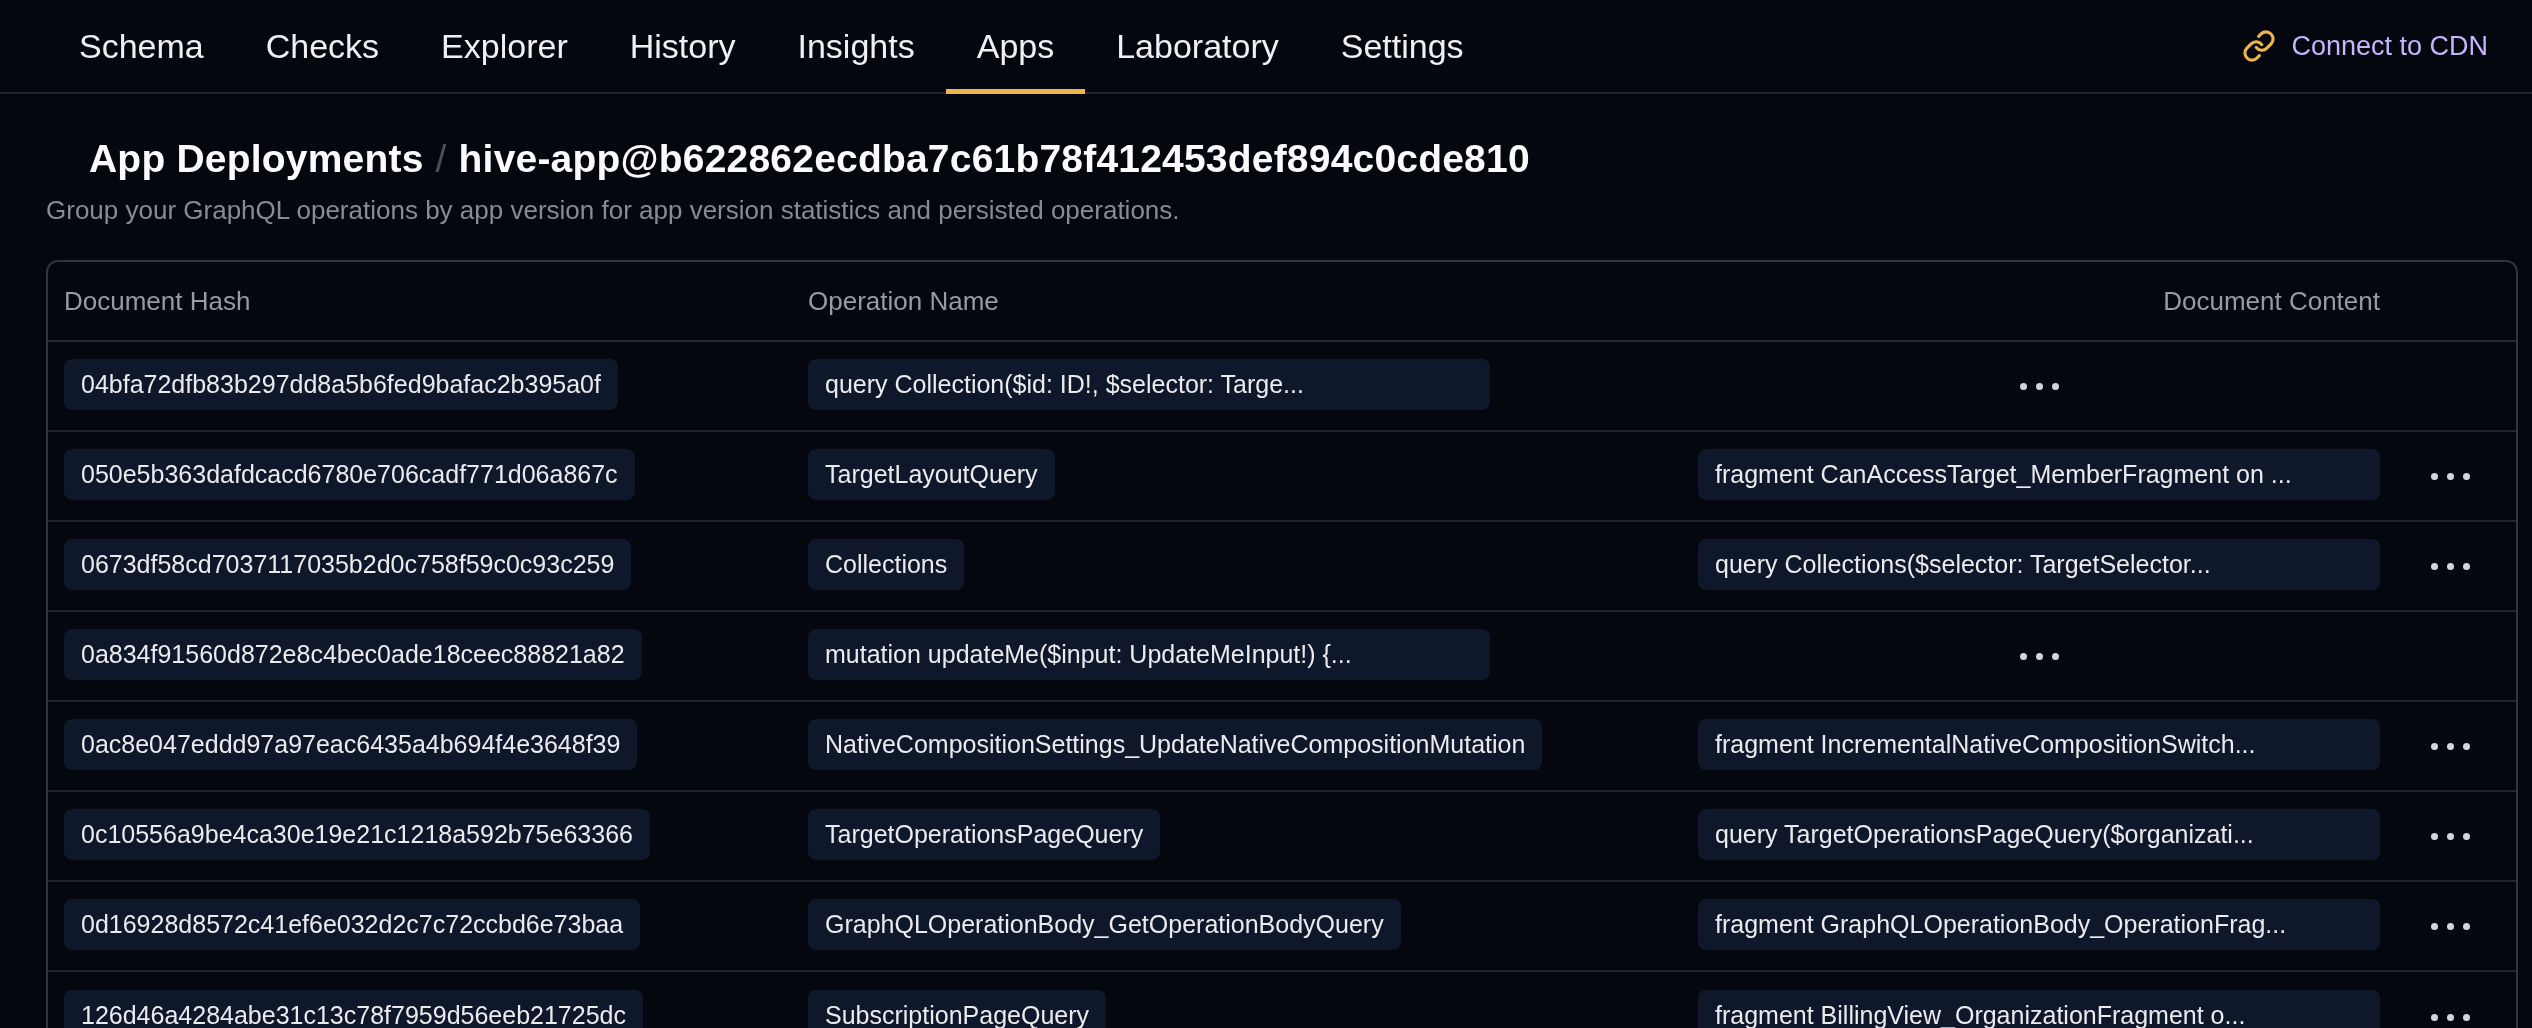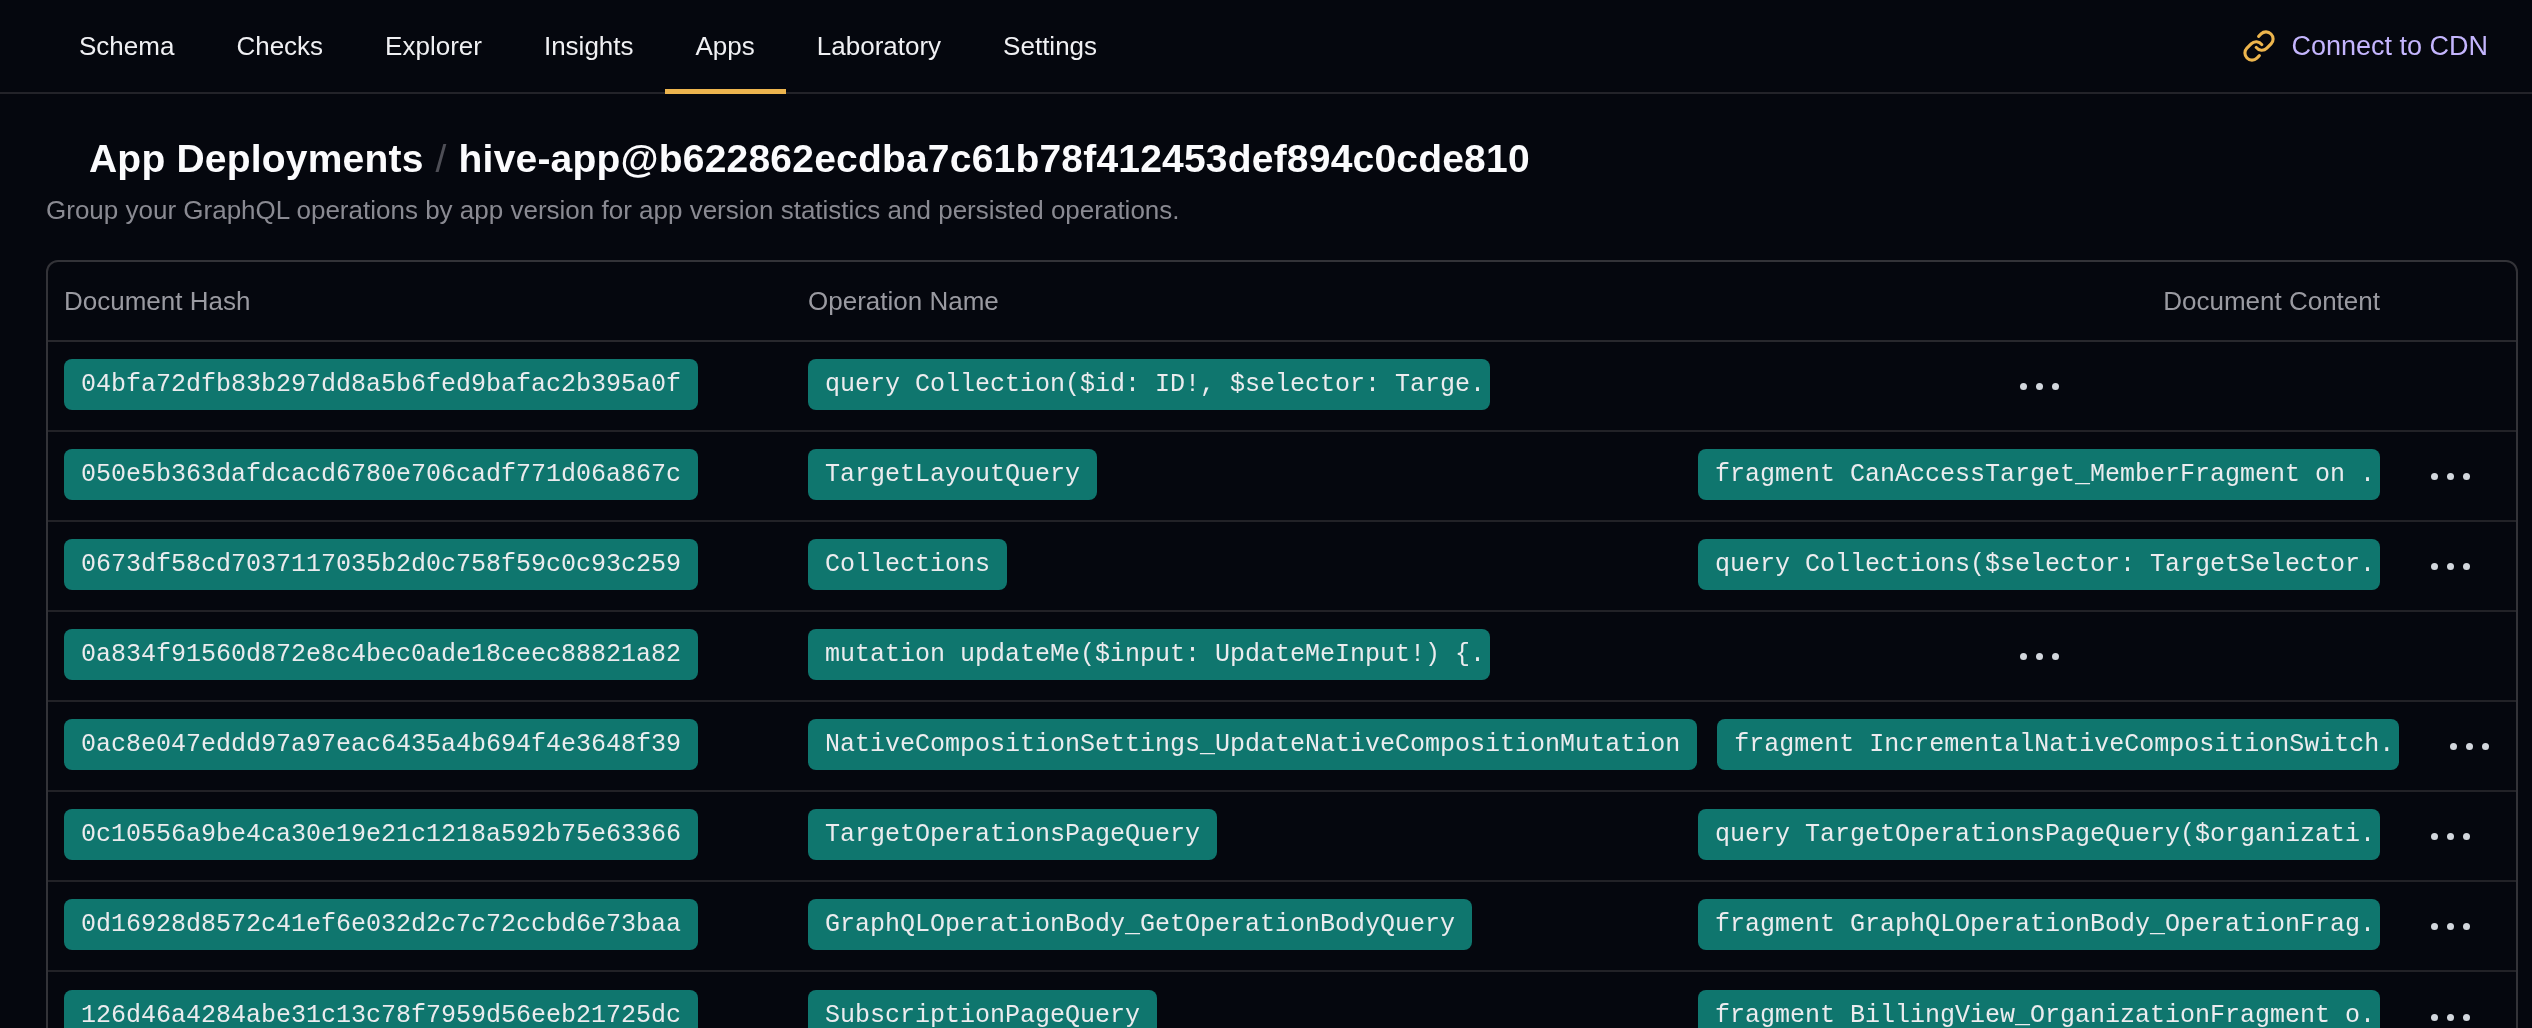--- a/index.html
+++ b/index.html
@@ -12,21 +12,21 @@
   }
 
   
   .topnav {
     height:94px; display:flex; align-items:stretch; justify-content:space-between;
     border-bottom:2px solid #232329; padding:0 44px 0 48px;
   }
   .nav-left { display:flex; align-items:stretch; }
   .nav-item {
     position:relative; display:flex; align-items:center; padding:0 31px;
-    font-size:26px; font-weight:500; color:#f0f0f3; cursor:pointer; white-space:nowrap;
+    font-size:34px; font-weight:500; color:#f0f0f3; cursor:pointer; white-space:nowrap;
   }
   .tab-underline {
     position:absolute; left:0; right:0; bottom:-2px; height:5px; background:#ecb44e;
   }
   .nav-right { display:flex; align-items:center; gap:15px; color:#edb54d; cursor:pointer; }
   .cdn-label { font-size:27px; font-weight:500; color:#c4b5fd; }
   .link-icon { width:34px; height:34px; display:block; }
 
   
   .content { padding:42px 14px 0 46px; }
@@ -43,23 +43,23 @@
     display:grid; grid-template-columns:724px 1fr 682px 100px;
     align-items:center; padding:0 16px;gap:20px;
   }
   .thead { height:80px; border-bottom:2px solid #28282d; }
   .th { font-size:26px; color:#9a9aa1; }
   .th.right { text-align:right; }
   .trow { height:90px; border-bottom:2px solid #222227; }
   .trow:last-child { border-bottom:none; }
 
   .pill {
-    display:inline-block; max-width:100%; background:#0f766e; color:#ebebee;
-    font-family:Liberation Mono, monospace; font-size:25px; line-height:25px;
-    padding:13px 17px; border-radius:8px; white-space:nowrap; overflow:hidden;text-align:right;
+    display:inline-block; max-width:100%; background:#0f172a; color:#ebebee;
+    font-family:Liberation Sans, sans-serif; font-size:25px; line-height:25px;
+    padding:13px 17px; border-radius:8px; white-space:nowrap; overflow:hidden;
   }
   .content-pill { width:682px; }
 
   .menu-cell { display:flex; justify-content:center; }
   .dots-btn {
     background:none; border:none; cursor:pointer; padding:14px 10px; display:flex;
   }
   .dots-icon { display:flex; gap:9px; align-items:center; }
   .dots-icon i { display:block; width:7px; height:7px; border-radius:50%; background:#d3d7dd; }
 </style>
@@ -71,20 +71,23 @@
   <div class="topnav">
     <div class="nav-left">
       <div class="nav-item">
           <span>Schema</span>
         </div>
       <div class="nav-item">
           <span>Checks</span>
         </div>
       <div class="nav-item">
           <span>Explorer</span>
+        </div>
+      <div class="nav-item">
+          <span>History</span>
         </div>
       <div class="nav-item">
           <span>Insights</span>
         </div>
       <div class="nav-item">
         <span>Apps</span>
         <div class="tab-underline"></div>
       </div>
       <div class="nav-item">
           <span>Laboratory</span>

